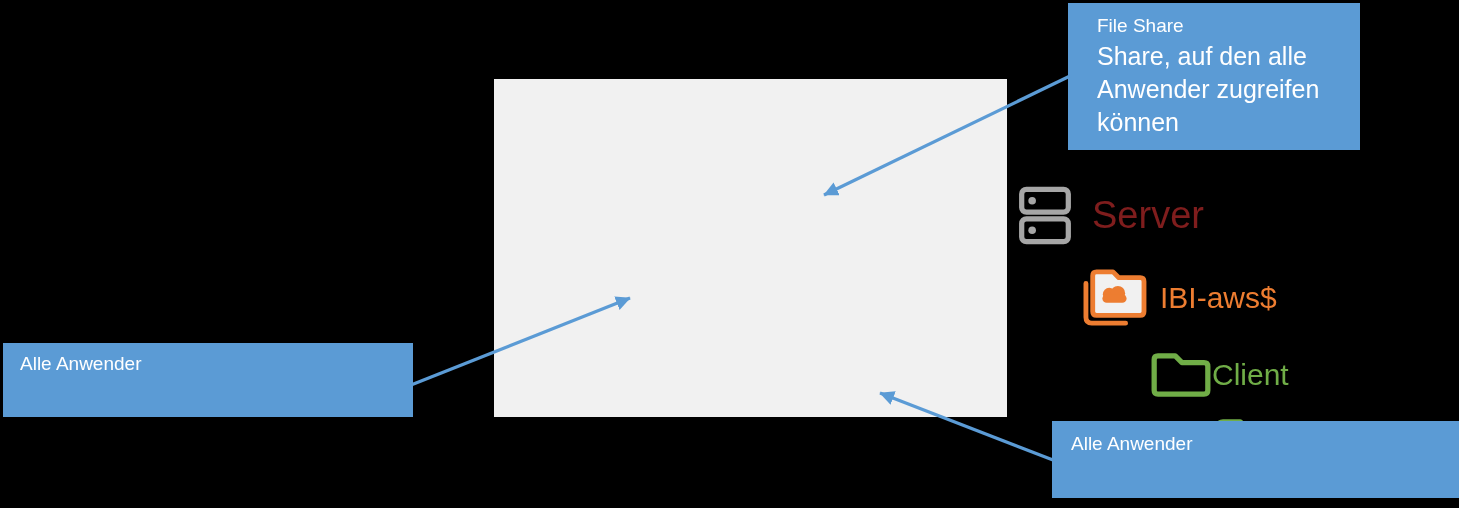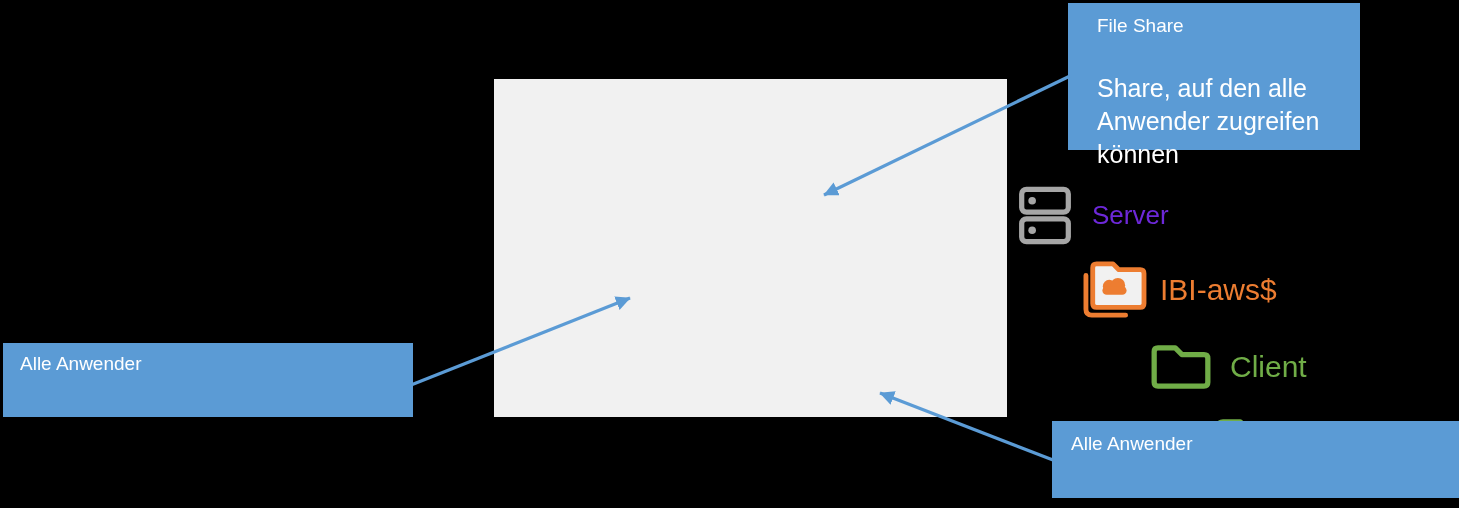--- a/index.html
+++ b/index.html
@@ -23,40 +23,40 @@
   
   .row {
     position: absolute;
     display: flex;
     align-items: center;
   }
   .row svg { flex: 0 0 auto; display: block; }
   .row .lbl { white-space: nowrap; }
 
   .row-server   { left: 524px; top: 106px; height: 60px; gap: 20px; }
-  .row-server .lbl { color: #6d28d9; font-size: 26px; }
+  .row-server .lbl { color: #7f1d1d; font-size: 38px; }
 
-  .row-ibi      { left: 586px; top: 180px; height: 62px; gap: 12px; }
+  .row-ibi      { left: 586px; top: 188px; height: 62px; gap: 12px; }
   .row-ibi .lbl { color: #ED7D31; font-size: 30px; }
 
-  .row-client   { left: 656px; top: 265px; height: 46px; gap: 18px; }
+  .row-client   { left: 656px; top: 273px; height: 46px; }
   .row-client .lbl { color: #70AD47; font-size: 30px; }
 
   .row-errors   { left: 721px; top: 339px; height: 46px; gap: 18px; }
   .row-errors .lbl { color: #70AD47; font-size: 30px; }
 
   
   .callout {
     position: absolute;
     background: #5B9BD5;
     color: #FFFFFF;
     box-sizing: border-box;
   }
   .callout .title { font-size: 19px; line-height: 1.45; }
-  .callout .body  { font-size: 25px; line-height: 1.33; margin-top: 32px; }
+  .callout .body  { font-size: 25px; line-height: 1.33; }
 
   .callout-fileshare {
     left: 1068px; top: 3px;
     width: 292px; height: 147px;
     padding: 9px 14px 0 29px;
   }
   .callout-read {
     left: 3px; top: 343px;
     width: 410px; height: 74px;
     padding: 7px 14px 0 17px;

